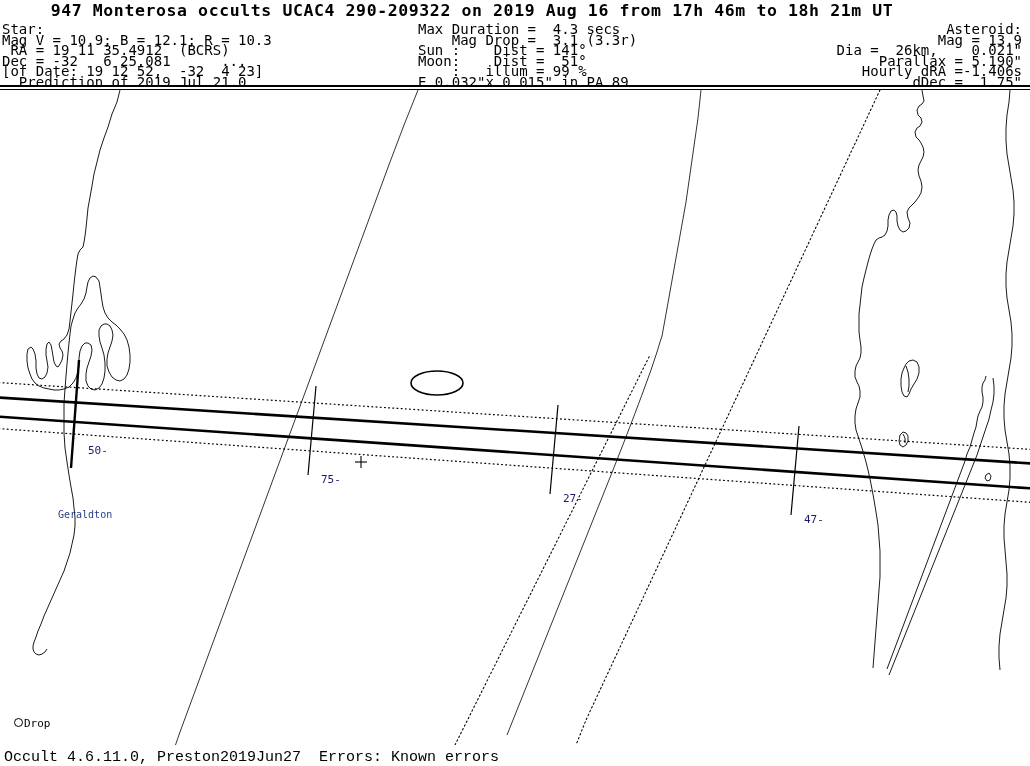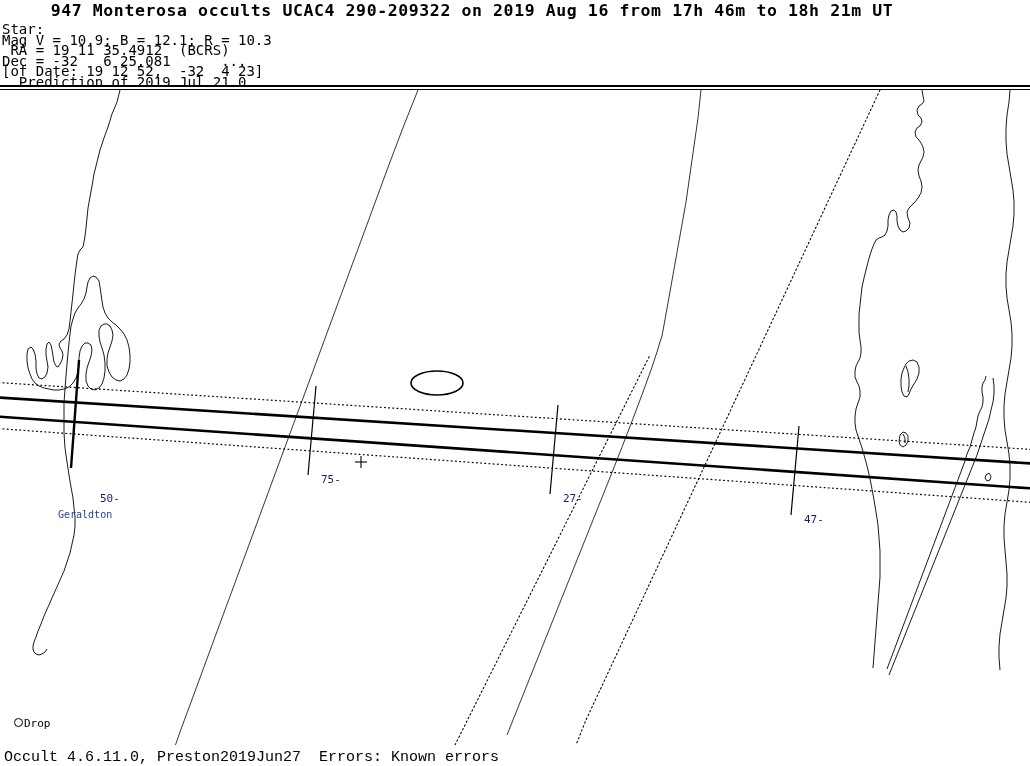--- a/index.html
+++ b/index.html
@@ -52,21 +52,33 @@
   <div id="header">
     <div id="main-title">947 Monterosa occults UCAC4 290-209322 on 2019 Aug 16 from 17h 46m to 18h 21m UT</div>
 
     <div class="hdr-col" id="col-star">Star:
 Mag V = 10.9; B = 12.1; R = 10.3
  RA = 19 11 35.4912  (BCRS)
 Dec = -32   6 25.081      ...
 [of Date: 19 12 52,  -32  4 23]
   Prediction of 2019 Jul 21.0</div>
 
-
+    <div class="hdr-col" id="col-circ">Max Duration =  4.3 secs
+    Mag Drop =  3.1 (3.3r)
+Sun :    Dist = 141°
+Moon:    Dist =  51°
+    :   illum = 99 %
+E 0.032"x 0.015" in PA 89</div>
+
+    <div class="hdr-col" id="col-ast">Asteroid:
+Mag = 13.9
+Dia =  26km,    0.021"
+Parallax = 5.190"
+Hourly dRA =-1.406s
+dDec =  1.75"</div>
 
     <div class="hdr-rule" id="rule-a"></div>
     <div class="hdr-rule" id="rule-b"></div>
   </div>
 
   <div id="map">
     <svg width="1030" height="655" viewBox="0 0 1030 655">
 
       <path fill="none" stroke="#000" stroke-width="0.9" d="M120,0 L117,12 L112,24 L108,37 L104,48 L100,60 L97,72 L94,84
                L92,96 L90,107 L88,118 L87,128 L86,138 L85,146
@@ -222,21 +234,21 @@
     </svg>
 
     <div class="city" style="left:14px;top:627px;">
       <span class="mark-big"></span><span class="nm">Drop</span>
     </div>
 
     <div id="geraldton" style="left:58px;top:419px;">
       <span>Geraldton</span>
     </div>
 
-    <div class="tick-label" style="left:100px;top:355px;margin-top:48px;">50-</div>
+    <div class="tick-label" style="left:88px;top:355px;">50-</div>
     <div class="tick-label" style="left:321px;top:384px;">75-</div>
     <div class="tick-label" style="left:563px;top:403px;">27-</div>
     <div class="tick-label" style="left:804px;top:424px;">47-</div>
   </div>
 
   <div id="footer">Occult 4.6.11.0, Preston2019Jun27  Errors: Known errors</div>
 
 </div>
 
 </body></html>

